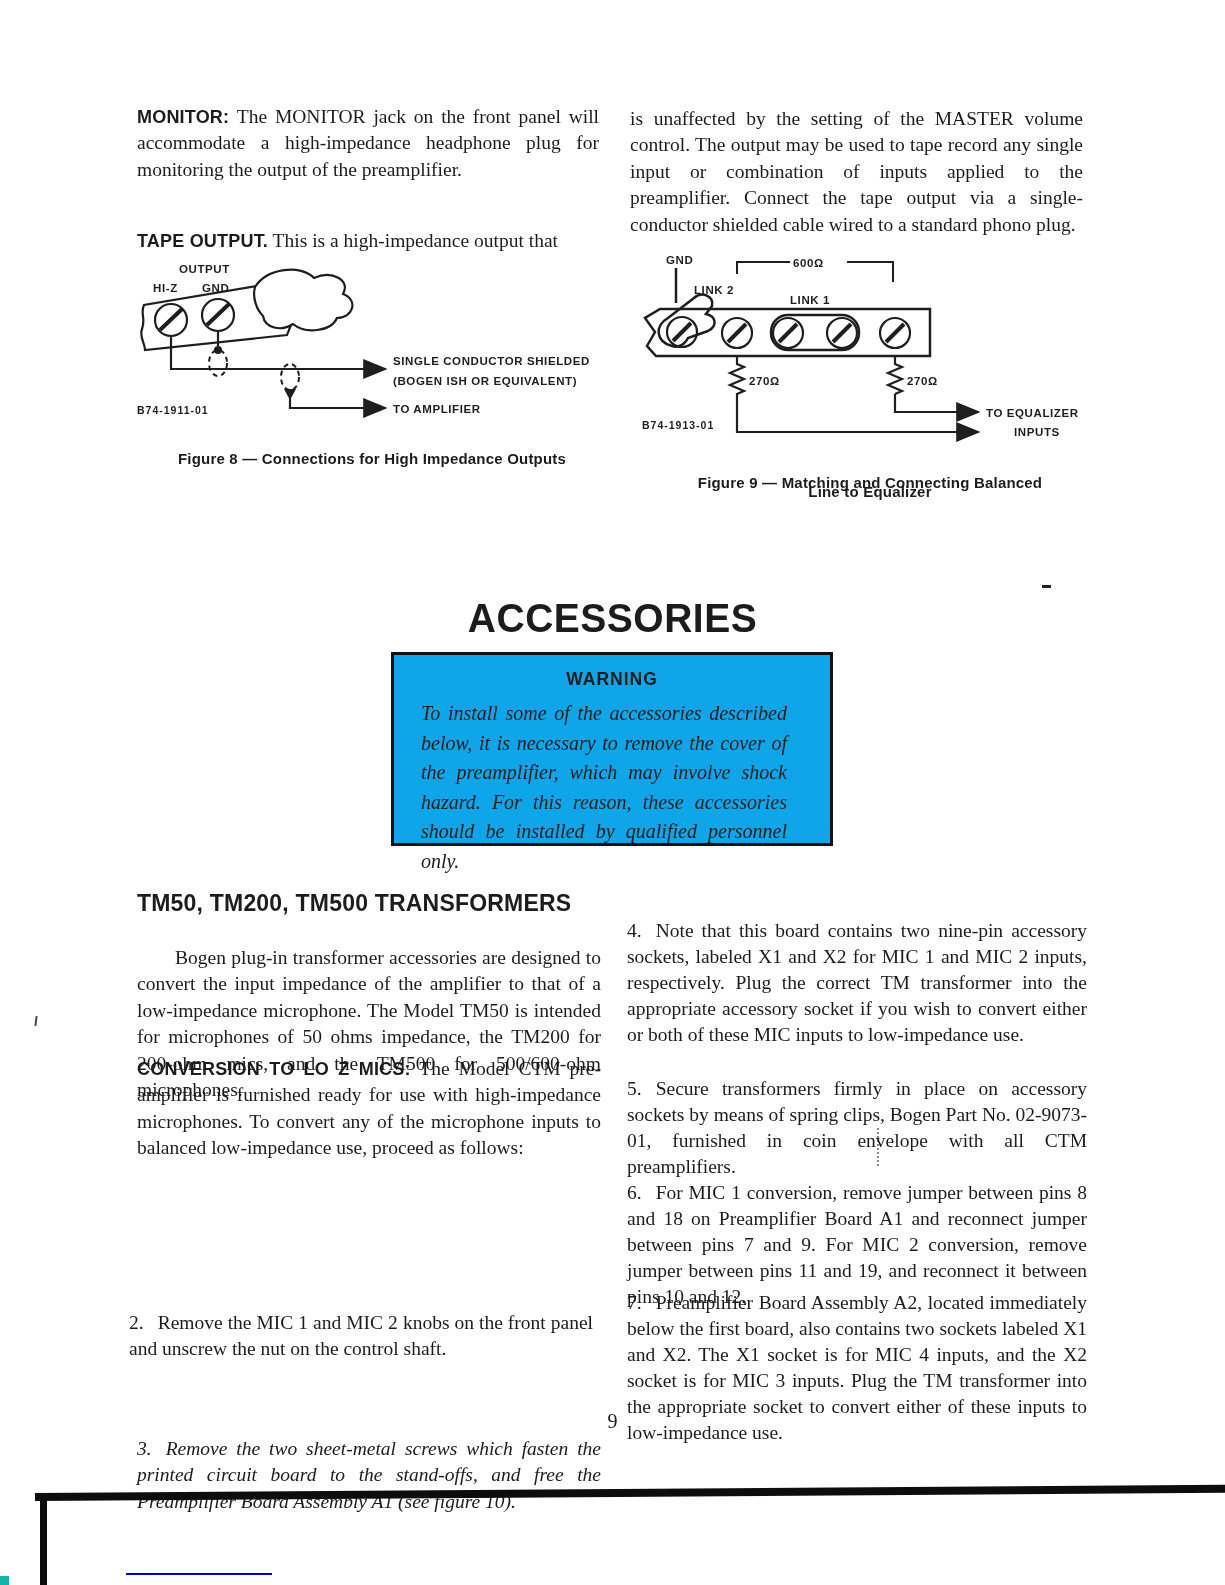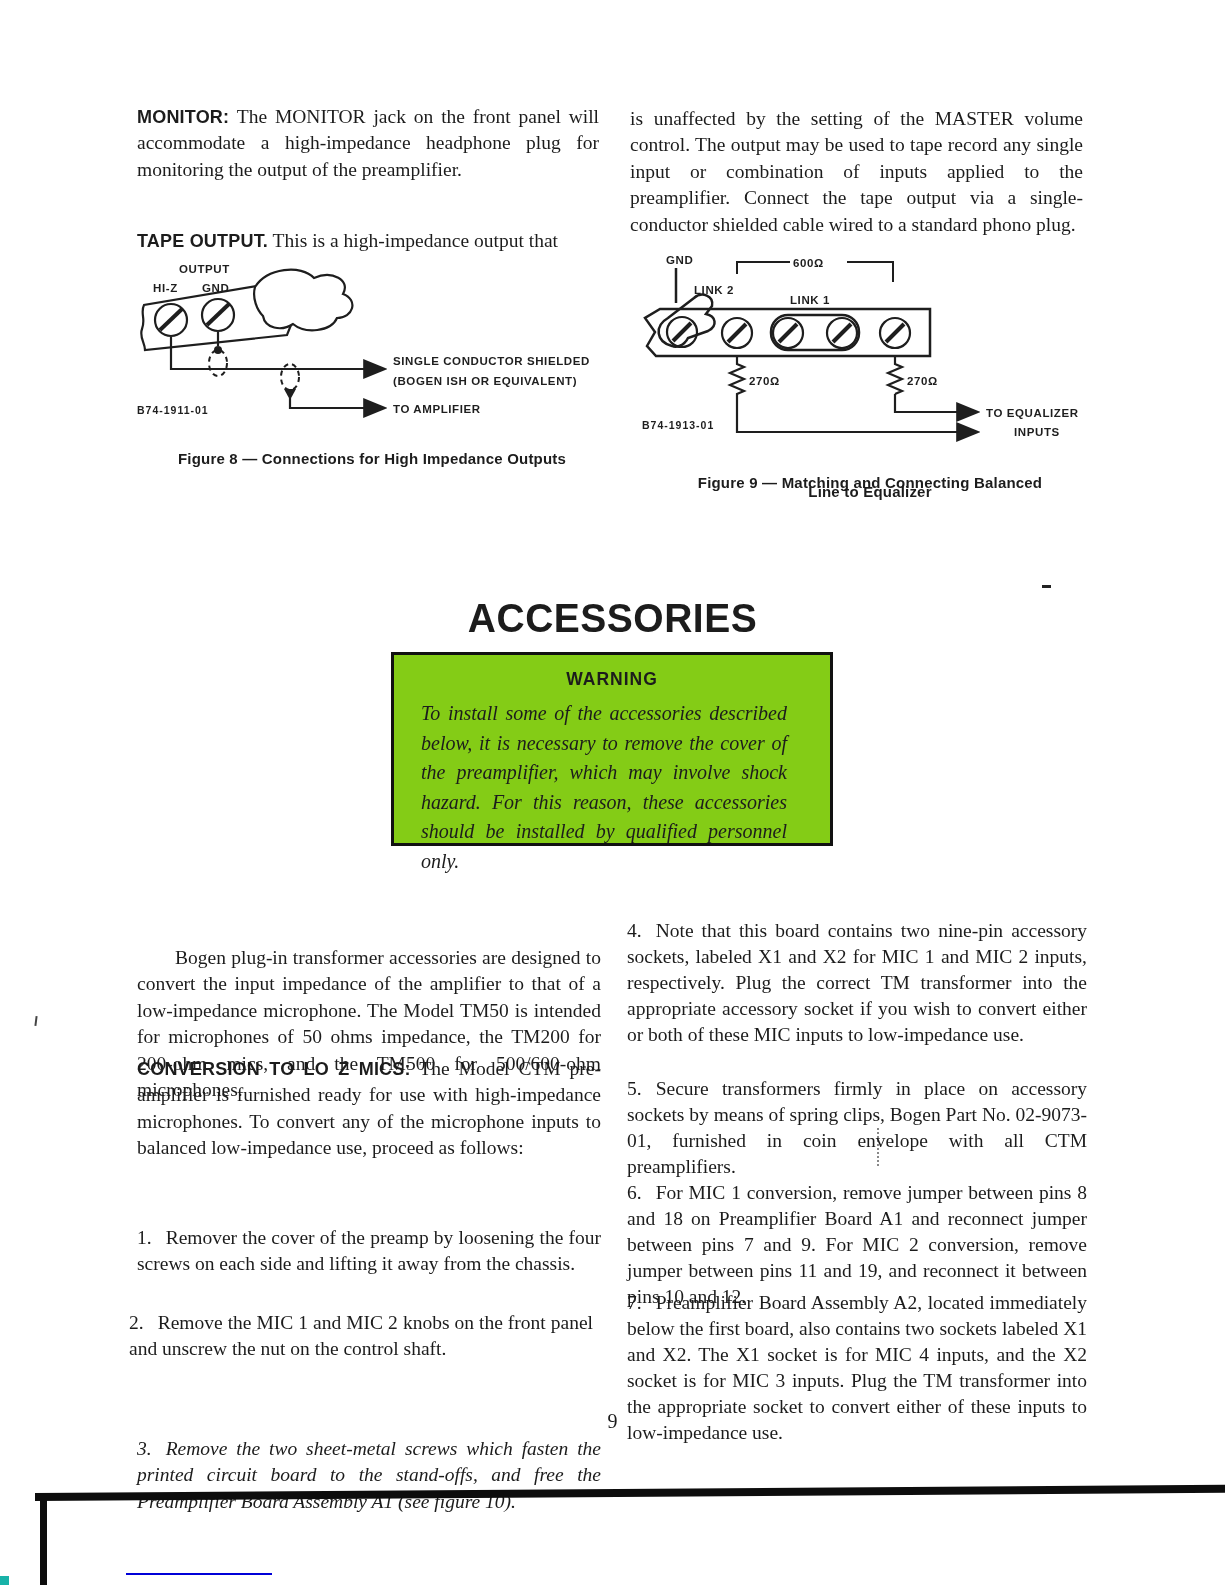--- a/index.html
+++ b/index.html
@@ -5,21 +5,21 @@
   html,body{margin:0;padding:0;background:#e8e8e8;}
   .page{position:relative;width:1225px;height:1585px;background:#ffffff;overflow:hidden;
         font-family:"Liberation Serif",serif;color:#1c1c1c;}
   .abs{position:absolute;}
   .body-text{font-size:19.5px;line-height:26.5px;text-align:justify;color:#1c1c1c;}
   .lead{font-family:"Liberation Sans",sans-serif;font-weight:bold;font-size:18px;letter-spacing:.2px;}
   .stepnum{margin-right:14px;}
   .sec-heading{font-family:"Liberation Sans",sans-serif;font-weight:bold;font-size:23px;letter-spacing:.2px;}
   .big-heading{font-family:"Liberation Sans",sans-serif;font-weight:800;font-size:39px;
                letter-spacing:.5px;text-align:center;transform:scaleY(1.04);}
-  .warn-box{border:3px solid #111;background:#84cc16;}
+  .warn-box{border:3px solid #111;background:#0ea5e9;}
   .warn-title{font-family:"Liberation Sans",sans-serif;font-weight:bold;font-size:17.5px;
               letter-spacing:1px;text-align:center;margin-top:14px;}
   .warn-text{font-style:italic;font-size:20px;line-height:29.5px;text-align:justify;
              padding:9px 43px 0 27px;}
   .caption{font-family:Liberation Sans, sans-serif;font-weight:bold;font-size:15px;
            text-align:center;letter-spacing:.2px;}
   .pagenum{font-size:20px;text-align:center;}
   svg text{font-family:"Liberation Sans",sans-serif;font-weight:bold;fill:#1e1e1e;}
   .lbl{font-size:11.5px;letter-spacing:.6px;}
   .pno{font-size:10.5px;letter-spacing:1px;}
@@ -123,26 +123,26 @@
   <div class="abs" style="left:35px;top:1016px;width:2px;height:10px;background:#444;transform:rotate(7deg);"></div>
   <div class="abs" style="left:877px;top:1128px;height:38px;border-left:2px dotted #888;"></div>
 
   <div class="abs big-heading" style="left:0;top:596px;width:1225px;">ACCESSORIES</div>
 
   <div class="abs warn-box" style="left:391px;top:652px;width:436px;height:188px;">
     <div class="warn-title">WARNING</div>
     <div class="warn-text">To install some of the accessories described below, it is necessary to remove the cover of the preamplifier, which may involve shock hazard. For this reason, these accessories should be installed by qualified personnel only.</div>
   </div>
 
+  <div class="abs sec-heading" style="left:137px;top:890px;width:490px;">TM50, TM200, TM500 TRANSFORMERS</div>
 
   <p class="abs body-text" style="left:137px;top:925px;width:464px;text-indent:38px;">Bogen plug-in transformer accessories are designed to convert the input impedance of the amplifier to that of a low-impedance microphone. The Model TM50 is intended for microphones of 50 ohms impedance, the TM200 for 200-ohm mics, and the TM500 for 500/600-ohm microphones.</p>
 
   <p class="abs body-text" style="left:137px;top:1036px;width:464px;"><span class="lead">CONVERSION TO LO Z MICS:</span><span> The Model CTM pre-amplifier is furnished ready for use with high-impedance microphones. To convert any of the microphone inputs to balanced low-impedance use, proceed as follows:</span></p>
 
-  <p class="abs body-text" style="left:137px;top:1205px;width:464px;"><span class="stepnum">1.</span><span>Remover the cover of the preamp by loosening the four screws on each side and lifting it away from the chassis.</span></p>
 
   <p class="abs body-text" style="left:129px;top:1290px;width:464px;"><span class="stepnum">2.</span><span>Remove the MIC 1 and MIC 2 knobs on the front panel and unscrew the nut on the control shaft.</span></p>
 
   <p class="abs body-text" style="left:137px;top:1416px;width:464px;font-style:italic;"><span class="stepnum">3.</span><span>Remove the two sheet-metal screws which fasten the printed circuit board to the stand-offs, and free the Preamplifier Board Assembly A1 (see figure 10).</span></p>
 
   <p class="abs body-text" style="left:627px;top:898px;width:460px;line-height:26px;"><span class="stepnum">4.</span><span>Note that this board contains two nine-pin accessory sockets, labeled X1 and X2 for MIC 1 and MIC 2 inputs, respectively. Plug the correct TM transformer into the appropriate accessory socket if you wish to convert either or both of these MIC inputs to low-impedance use.</span></p>
 
   <p class="abs body-text" style="left:627px;top:1056px;width:460px;line-height:26px;"><span class="stepnum">5.</span><span>Secure transformers firmly in place on accessory sockets by means of spring clips, Bogen Part No. 02-9073-01, furnished in coin envelope with all CTM preamplifiers.</span></p>
 
   <p class="abs body-text" style="left:627px;top:1160px;width:460px;line-height:26px;"><span class="stepnum">6.</span><span>For MIC 1 conversion, remove jumper between pins 8 and 18 on Preamplifier Board A1 and reconnect jumper between pins 7 and 9. For MIC 2 conversion, remove jumper between pins 11 and 19, and reconnect it between pins 10 and 12.</span></p>

